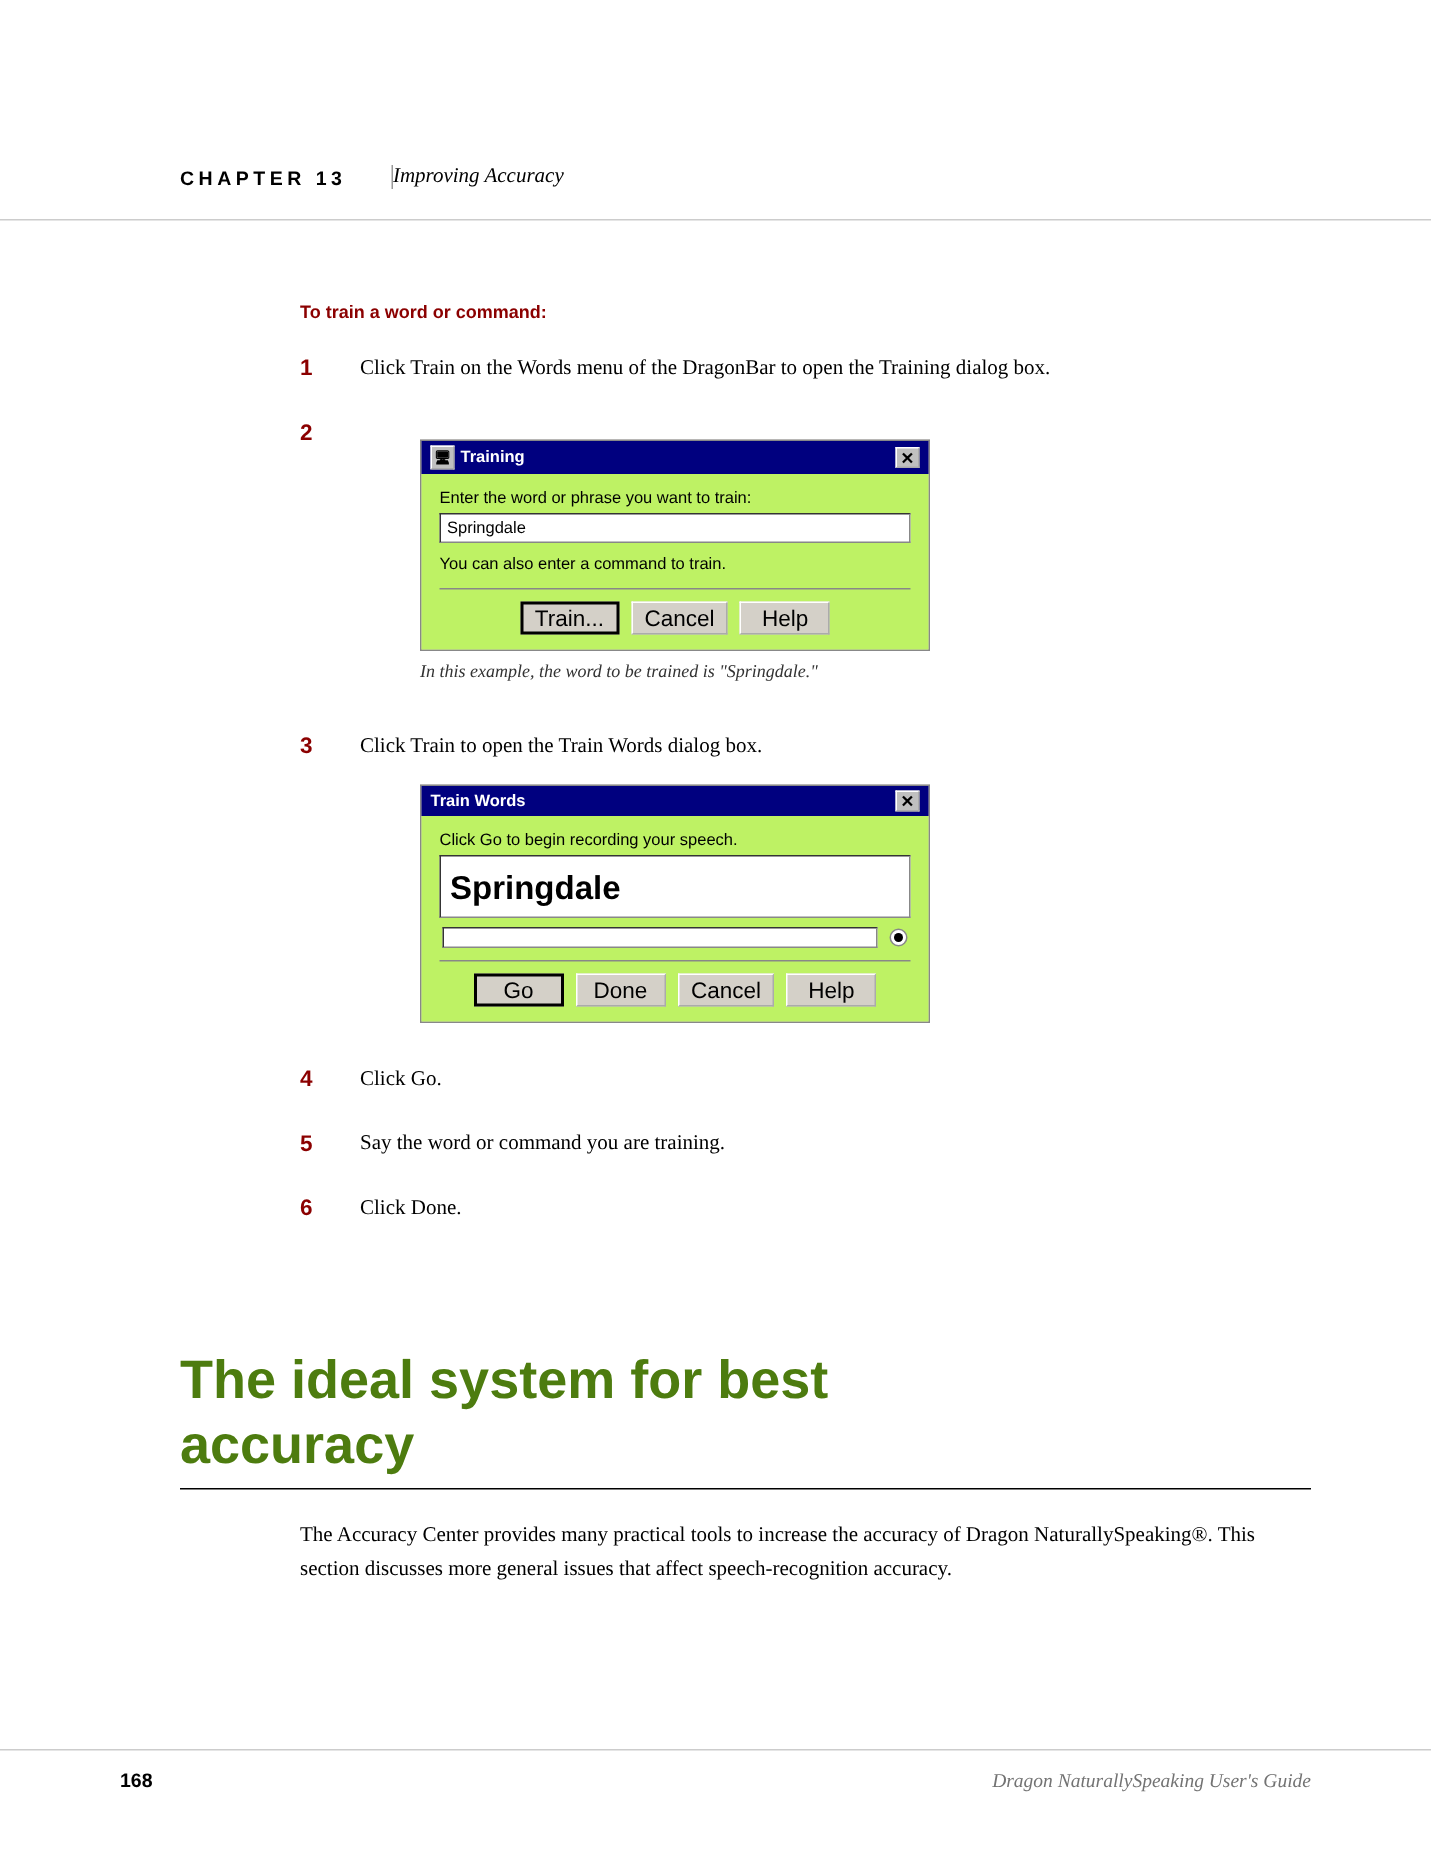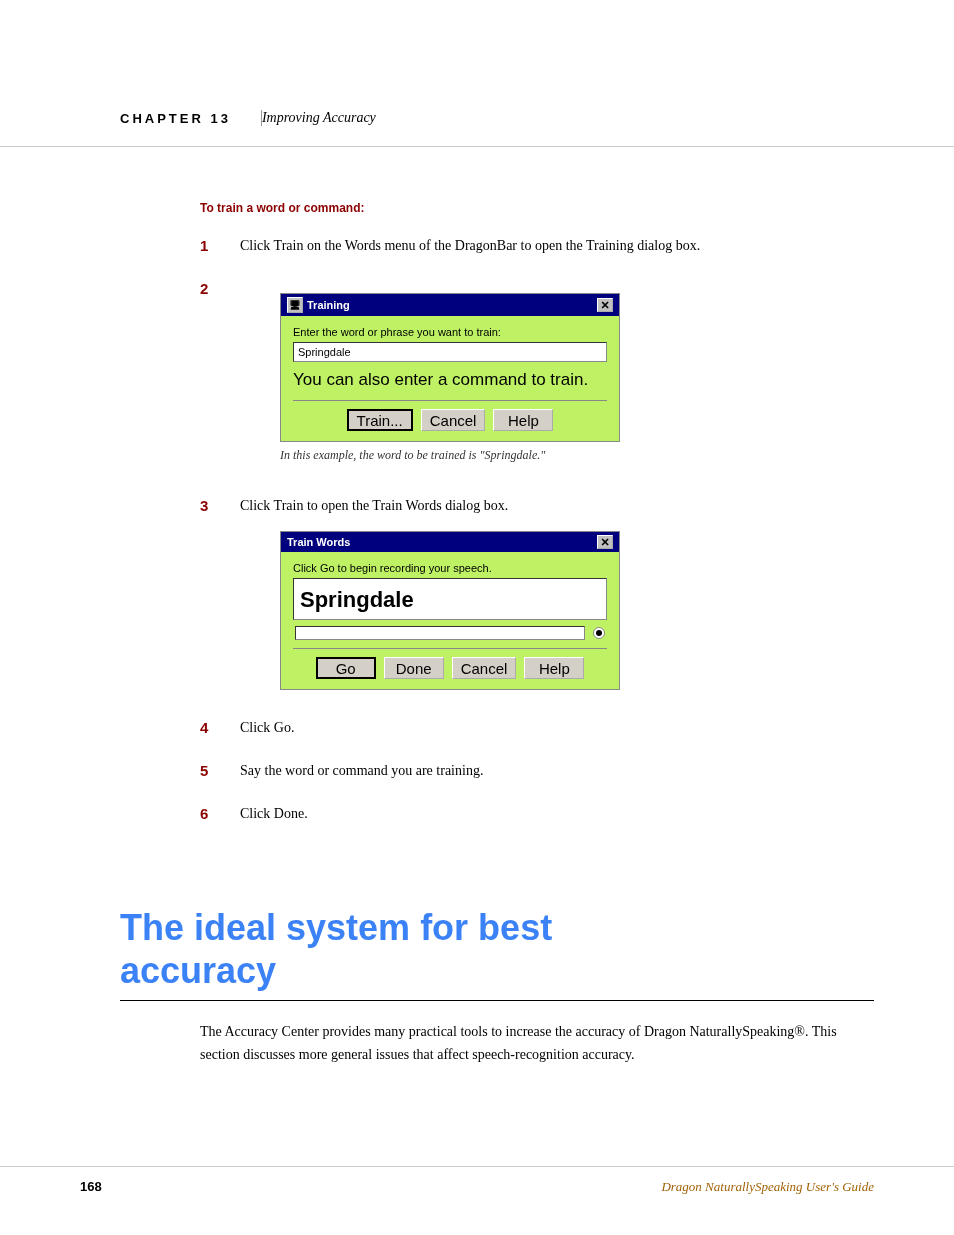--- a/index.html
+++ b/index.html
@@ -154,21 +154,21 @@
       width: 100%;
       border: 1px inset #888;
       background: #ffffff;
       padding: 2px 4px;
       font-size: 11px;
       margin-bottom: 8px;
       height: 20px;
     }
 
     .dialog-note {
-      font-size: 17px;
+      font-size: 11px;
       margin-bottom: 10px;
       color: #000;
     }
 
     .dialog-divider {
       border: none;
       border-top: 1px solid #888;
       margin: 6px 0 8px 0;
     }
 
@@ -243,21 +243,21 @@
       height: 6px;
       border-radius: 50%;
       background: #000;
     }
 
     
     .big-section-title {
       font-family: Arial, sans-serif;
       font-size: 36px;
       font-weight: bold;
-      color: #3b82f6;
+      color: #4d7c0f;
       line-height: 1.2;
       margin-bottom: 8px;
     }
 
     .section-divider {
       border: none;
       border-top: 1px solid #000;
       margin: 8px 0 20px 0;
     }
 
@@ -287,21 +287,21 @@
     .footer-page-num {
       font-family: Arial, sans-serif;
       font-weight: bold;
       font-size: 13px;
       color: #000;
     }
 
     .footer-book-title {
       font-style: italic;
       font-size: 13px;
-      color: #a16207;
+      color: #737373;
     }
   </style>
 </head>
 <body>
 
 <div class="page">
 
   <div class="header">
     <span class="chapter-label">CHAPTER 13</span>
     <span class="chapter-subtitle">Improving Accuracy</span>

